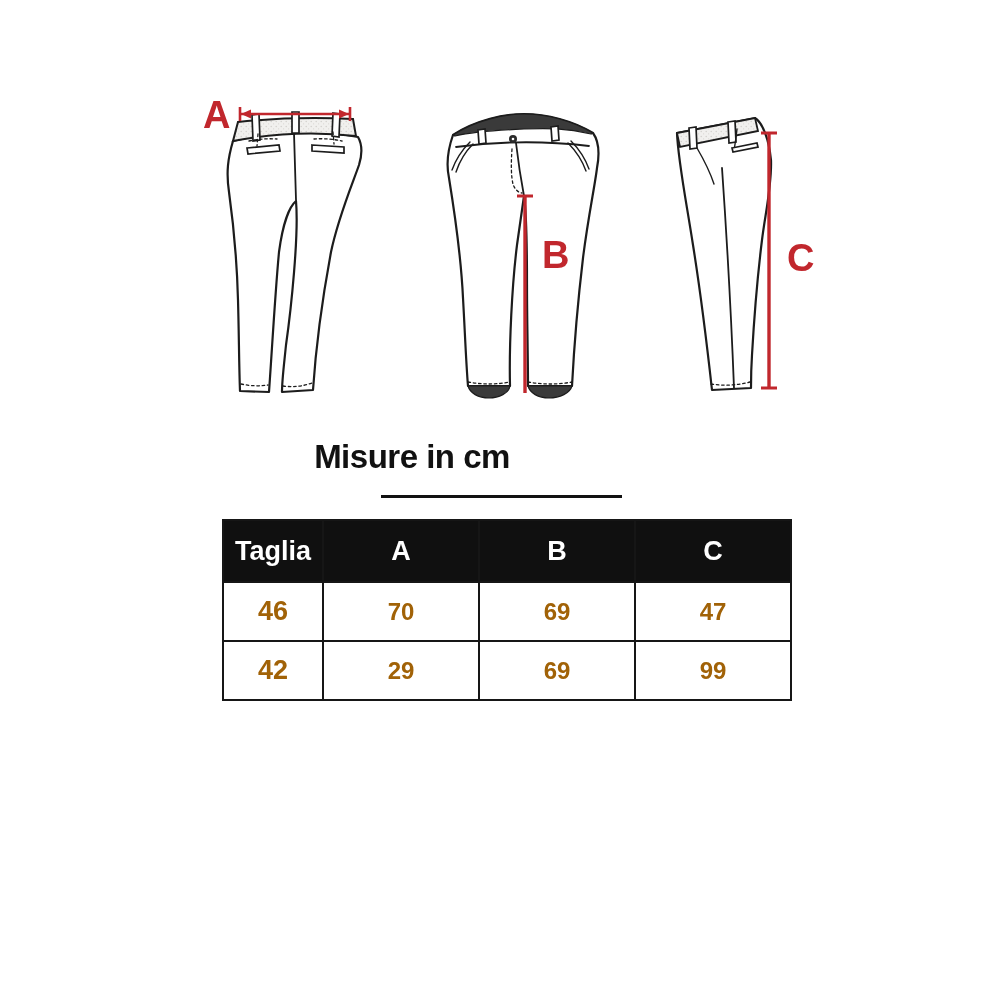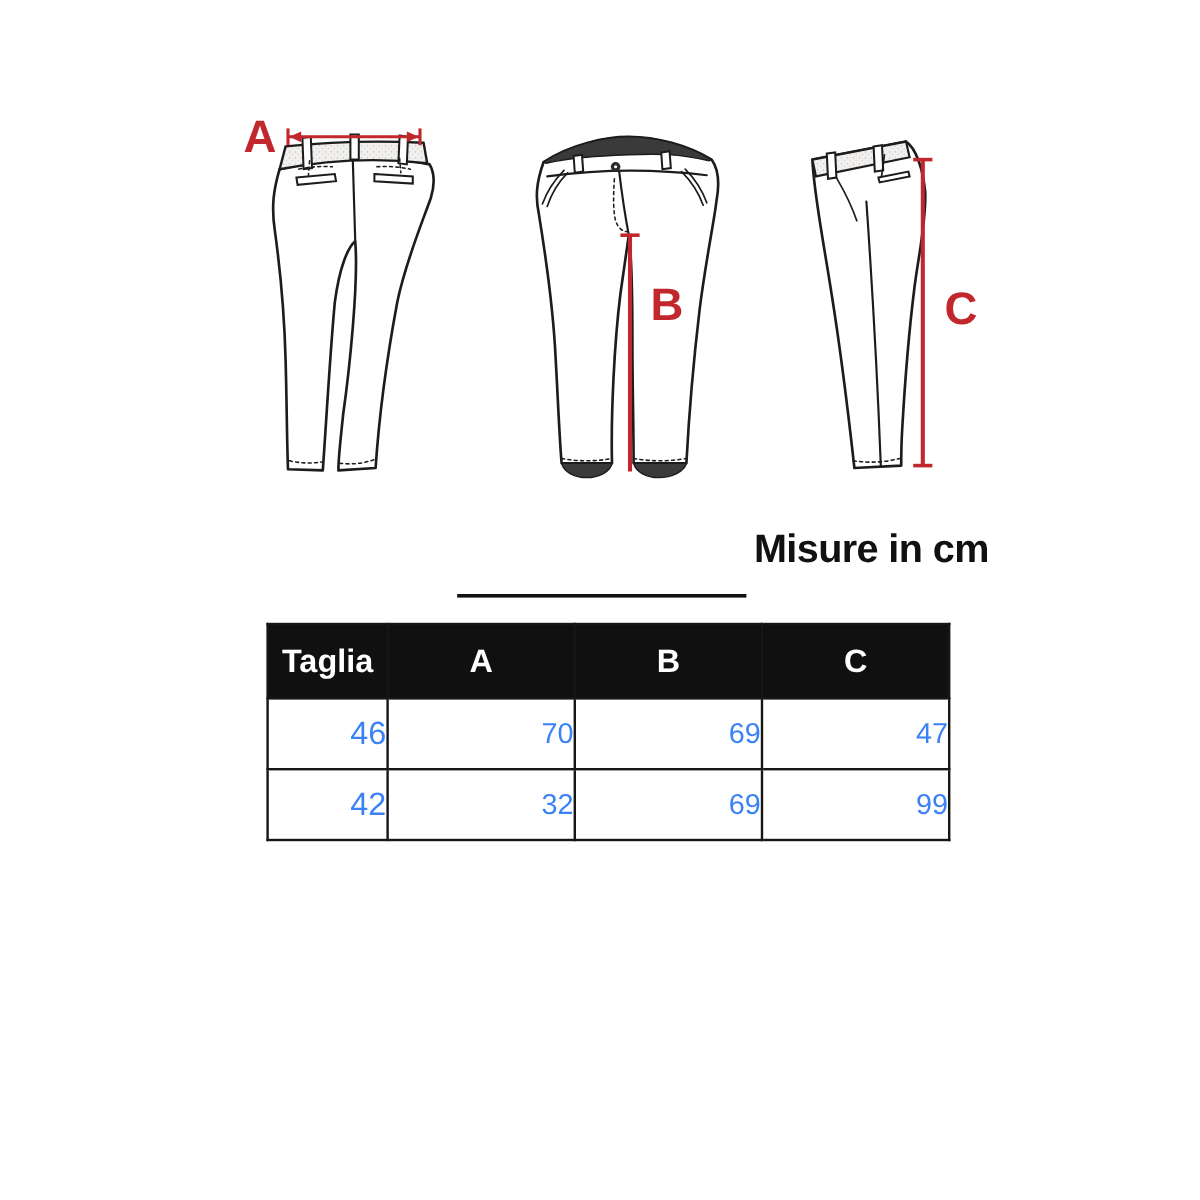--- a/index.html
+++ b/index.html
@@ -17,43 +17,43 @@
   .darkfill{fill:var(--dark-fill,#3a3a3a);stroke:var(--line-art,#1c1c1c);stroke-width:1.2;}
   .whitefill{fill:#ffffff;stroke:var(--line-art,#1c1c1c);stroke-width:1.7;}
   .red-ln{stroke:var(--measure-red,#c1272d);fill:none;stroke-linecap:butt;}
   .red-fill{fill:var(--measure-red,#c1272d);}
   .measure-label{
     position:absolute;color:var(--measure-red,#c1272d);
     font-size:38px;font-weight:700;line-height:1;letter-spacing:0;
   }
   .page-title{
     position:absolute;left:0;top:438px;width:824px;
-    text-align:right;font-size:33px;font-weight:700;
+    text-align:center;font-size:33px;font-weight:700;
     letter-spacing:-0.5px;color:#111111;margin:0;
   }
   .title-underline{
     position:absolute;left:381px;top:495px;width:241px;height:3px;
     background:#111111;
   }
   table.size-table{
     position:absolute;left:222px;top:519px;width:568px;
     border-collapse:collapse;table-layout:fixed;
   }
   table.size-table th,table.size-table td{
     border:2px solid var(--table-border,#161616);
     text-align:center;vertical-align:middle;padding:0;
   }
   table.size-table th{
     background:var(--table-header-bg,#101010);
     color:var(--table-header-text,#ffffff);
     font-size:27px;font-weight:700;height:60px;
   }
   table.size-table td{
-    background:#ffffff;color:#3b82f6;
-    font-size:24px;font-weight:400;height:57px;text-align:right;
+    background:#ffffff;color:#a16207;
+    font-size:24px;font-weight:700;height:57px;
   }
   table.size-table td.size-col{font-size:27px;}
 </style>
 </head>
 <body>
 
 <div class="canvas">
 
   <svg class="drawings" width="1000" height="440" viewBox="0 0 1000 440">
     <defs>
@@ -218,20 +218,20 @@
     </thead>
     <tbody>
       <tr>
         <td class="size-col">46</td>
         <td>70</td>
         <td>69</td>
         <td>47</td>
       </tr>
       <tr>
         <td class="size-col">42</td>
-        <td>32</td>
+        <td>29</td>
         <td>69</td>
         <td>99</td>
       </tr>
     </tbody>
   </table>
 
 </div>
 
 </body></html>

